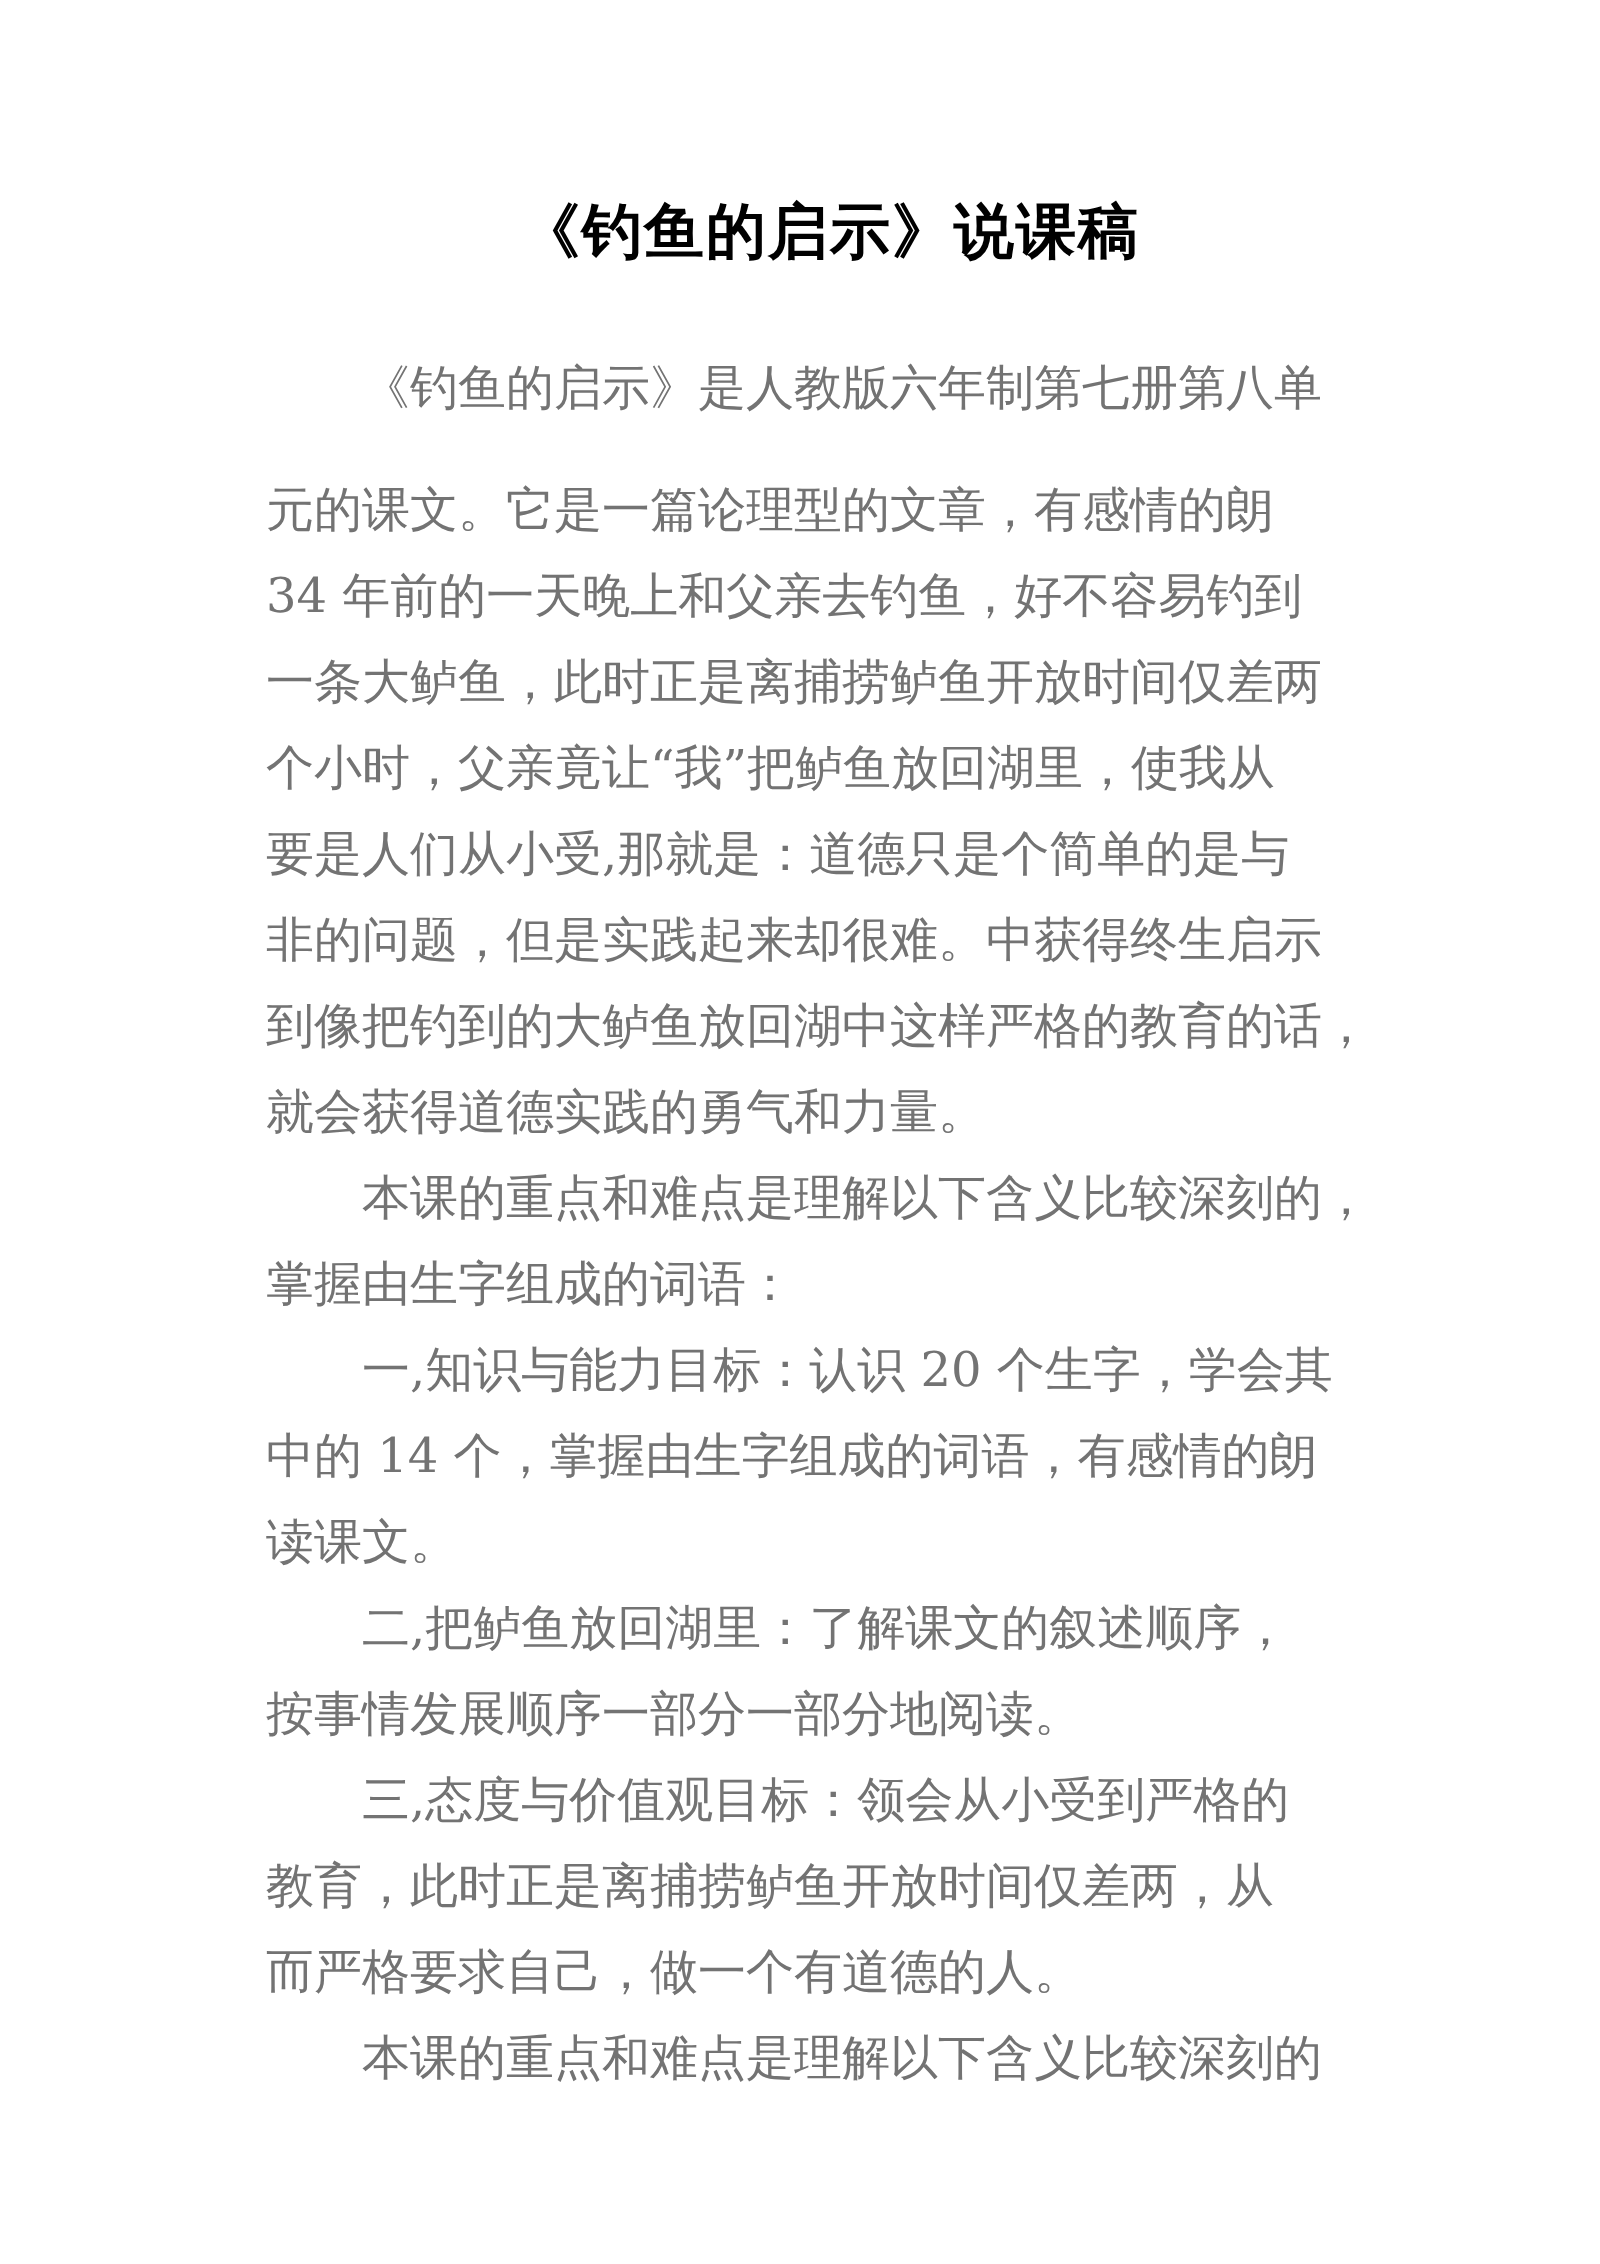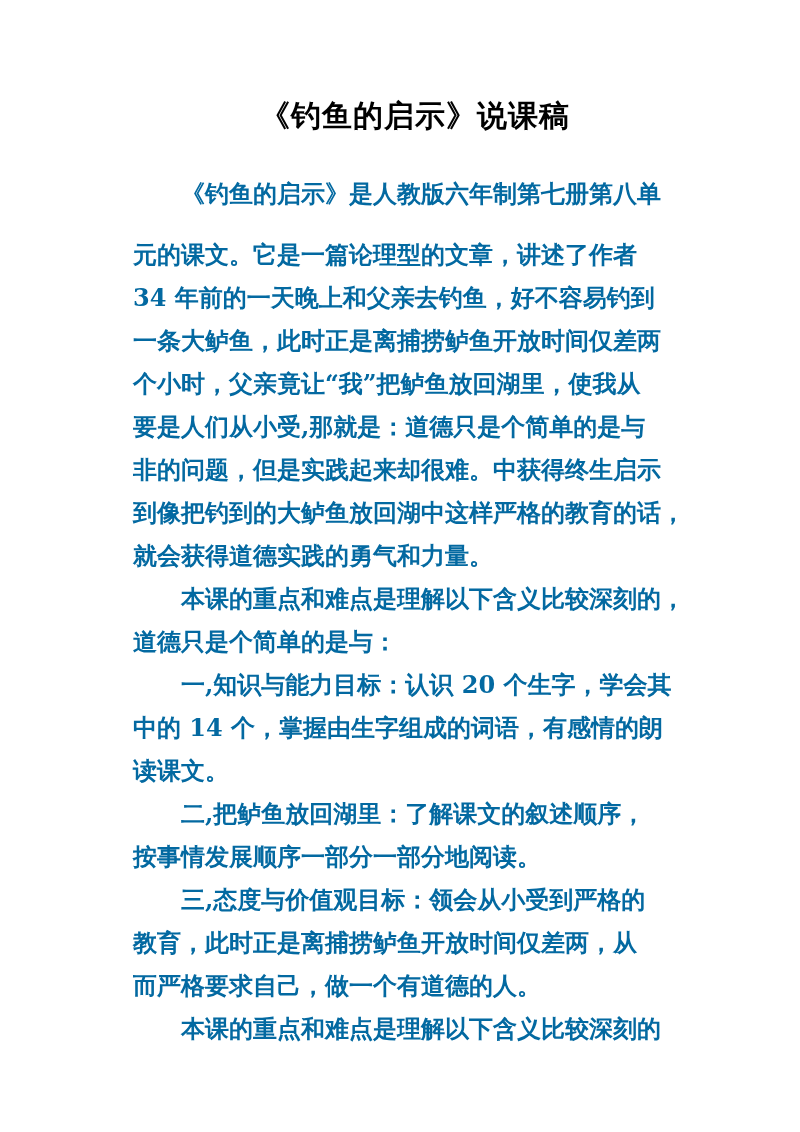--- a/index.html
+++ b/index.html
@@ -1,39 +1,39 @@
 <!DOCTYPE html>
 <html><head>
 <meta charset="utf-8">
 <style>
   html, body { margin: 0; padding: 0; background: #ffffff; }
   body { width: 800px; height: 1132px; position: relative; overflow: hidden;
          font-family: "DejaVu Serif", "Liberation Serif", serif; color: #111; }
   .title { position: absolute; top: 96px; left: 0; width: 800px; text-align: center;
            font-family: "DejaVu Sans", "Liberation Sans", sans-serif;
            font-weight: bold; font-size: 30px; letter-spacing: 1px; color: #000; padding-left: 15px; }
-  .line { position: absolute; left: 133px; font-size: 24px; line-height: 32px; white-space: nowrap; color: #0369a1; font-weight: bold; }
+  .line { position: absolute; left: 133px; font-size: 24px; line-height: 32px; white-space: nowrap; color: #737373; }
   .indent { left: 181px; }
 </style>
 </head>
 <body>
 
 <div class="title">《钓鱼的启示》说课稿</div>
 
 <div class="line indent" style="top:178px">《钓鱼的启示》是人教版六年制第七册第八单</div>
-<div class="line" style="top:239px">元的课文。它是一篇论理型的文章，讲述了作者</div>
+<div class="line" style="top:239px">元的课文。它是一篇论理型的文章，有感情的朗</div>
 <div class="line" style="top:282px">34 年前的一天晚上和父亲去钓鱼，好不容易钓到</div>
 <div class="line" style="top:325px">一条大鲈鱼，此时正是离捕捞鲈鱼开放时间仅差两</div>
 <div class="line" style="top:368px">个小时，父亲竟让“我”把鲈鱼放回湖里，使我从</div>
 <div class="line" style="top:411px">要是人们从小受,那就是：道德只是个简单的是与</div>
 <div class="line" style="top:454px">非的问题，但是实践起来却很难。中获得终生启示</div>
 <div class="line" style="top:497px">到像把钓到的大鲈鱼放回湖中这样严格的教育的话，</div>
 <div class="line" style="top:540px">就会获得道德实践的勇气和力量。</div>
 <div class="line indent" style="top:583px">本课的重点和难点是理解以下含义比较深刻的，</div>
-<div class="line" style="top:626px">道德只是个简单的是与：</div>
+<div class="line" style="top:626px">掌握由生字组成的词语：</div>
 <div class="line indent" style="top:669px">一,知识与能力目标：认识 20 个生字，学会其</div>
 <div class="line" style="top:712px">中的 14 个，掌握由生字组成的词语，有感情的朗</div>
 <div class="line" style="top:755px">读课文。</div>
 <div class="line indent" style="top:798px">二,把鲈鱼放回湖里：了解课文的叙述顺序，</div>
 <div class="line" style="top:841px">按事情发展顺序一部分一部分地阅读。</div>
 <div class="line indent" style="top:884px">三,态度与价值观目标：领会从小受到严格的</div>
 <div class="line" style="top:927px">教育，此时正是离捕捞鲈鱼开放时间仅差两，从</div>
 <div class="line" style="top:970px">而严格要求自己，做一个有道德的人。</div>
 <div class="line indent" style="top:1013px">本课的重点和难点是理解以下含义比较深刻的</div>
 

